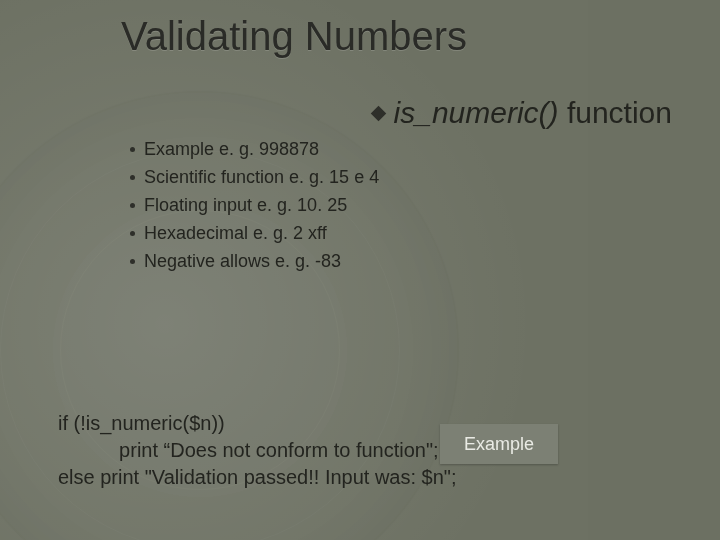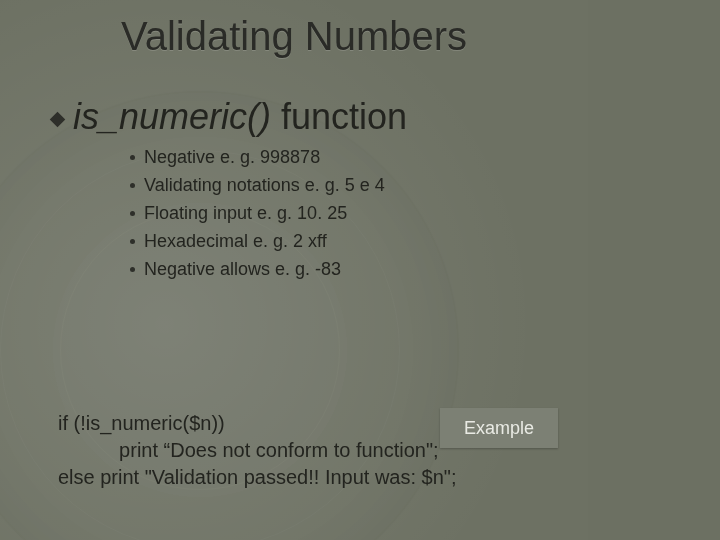--- a/index.html
+++ b/index.html
@@ -59,22 +59,23 @@
   }
 
   .body {
     position: absolute;
     left: 52px;
     top: 96px;
     width: 620px;
   }
 
   .l1 {
-    font-size: 36px;
+    font-size: 30px;
     color: #23241f;
+    text-align: right;
   }
   .l1 .diamond {
     display: inline-block;
     width: 11px; height: 11px;
     background: #2e2f2a;
     transform: rotate(45deg);
     margin-right: 10px;
     vertical-align: 4px;
   }
   .ital { font-style: italic; }
@@ -121,21 +122,21 @@
     font-family: Arial, Helvetica, sans-serif;
     font-size: 20px;
     line-height: 1.35;
     color: #23241f;
     white-space: pre;
   }
 
   .example-btn {
     position: absolute;
     right: 30px;
-    top: 408px;
+    top: 424px;
     width: 118px;
     height: 40px;
     background: #7c8074;
     color: #e9eae4;
     font-size: 18px;
     font-family: Verdana, sans-serif;
     display: flex;
     align-items: center;
     justify-content: center;
     box-shadow: 0 1px 2px rgba(0,0,0,0.25);
@@ -152,24 +153,24 @@
 
   <div class="body">
 
     <div class="l1">
       <span class="diamond"></span><span class="ital">is_numeric()</span><span> function</span>
     </div>
 
 
     <div class="l3">
       <div class="row">
-        <span class="dot3"></span><span>Negative e. g. </span><span class="b">998878</span>
+        <span class="dot3"></span><span>Example e. g. </span><span class="b">998878</span>
       </div>
       <div class="row">
-        <span class="dot3"></span><span>Validating notations e. g.  </span><span class="b">5 e 4</span>
+        <span class="dot3"></span><span>Scientific function e. g.  </span><span class="b">15 e 4</span>
       </div>
       <div class="row">
         <span class="dot3"></span><span>Floating input e. g. </span><span class="b">10. 25</span>
       </div>
       <div class="row">
         <span class="dot3"></span><span>Hexadecimal e. g. </span><span class="b">2 xff</span>
       </div>
       <div class="row">
         <span class="dot3"></span><span>Negative allows e. g.  </span><span class="b">-83</span>
       </div>

